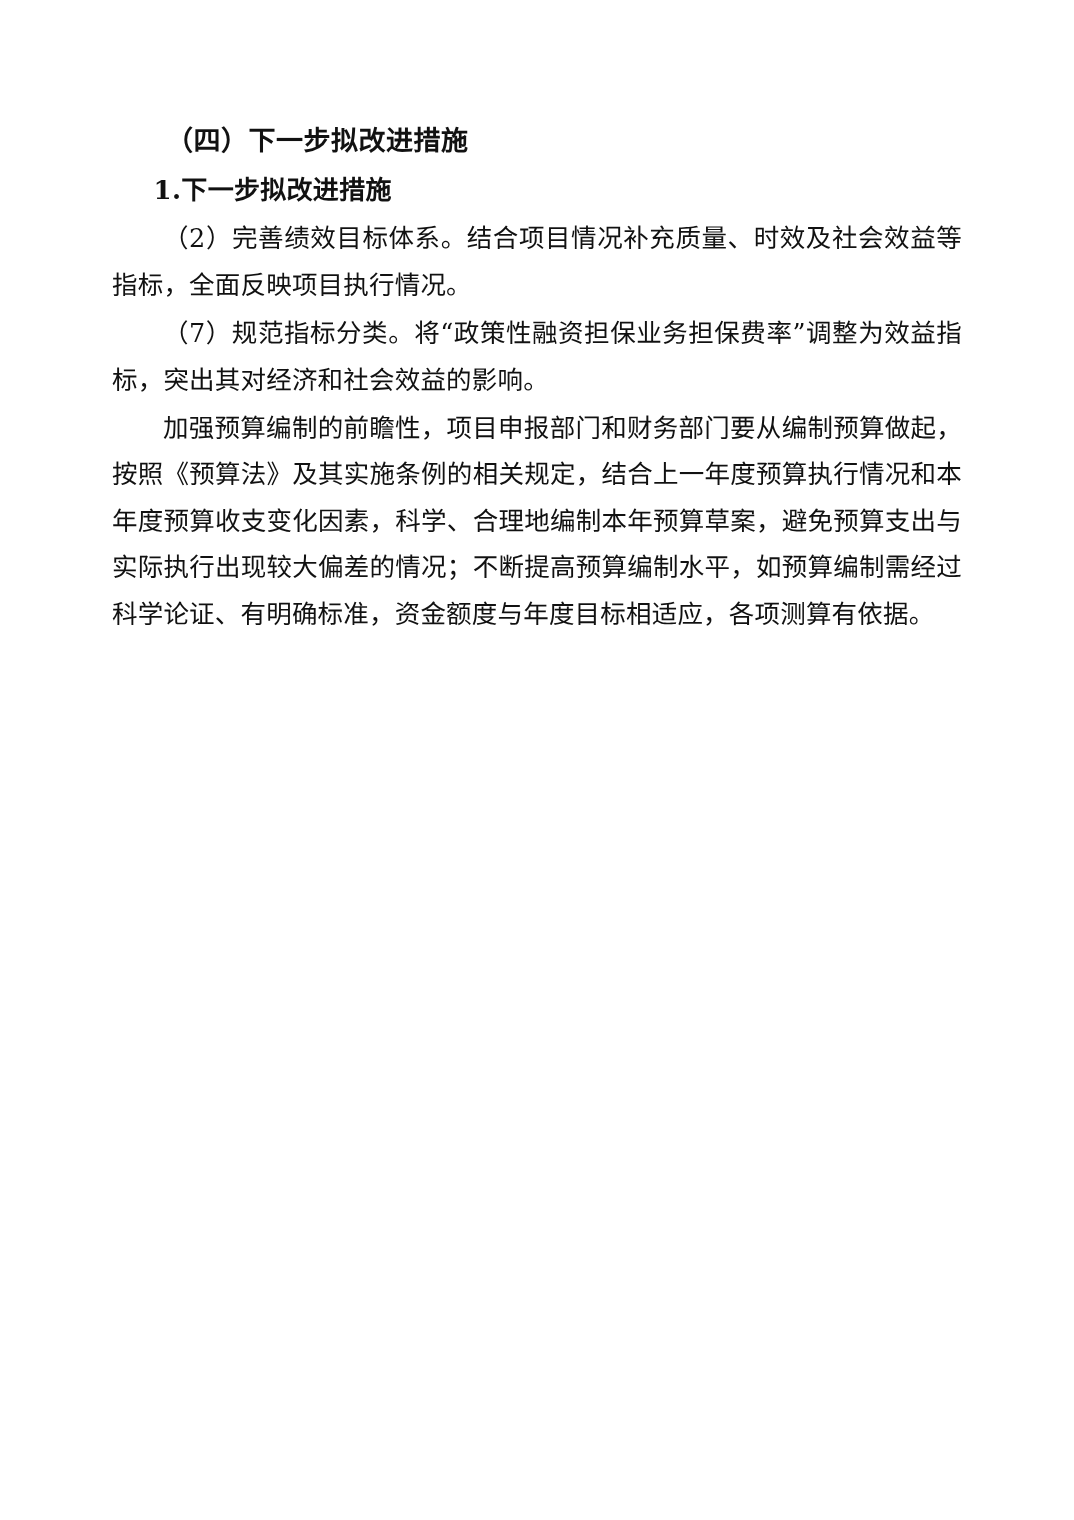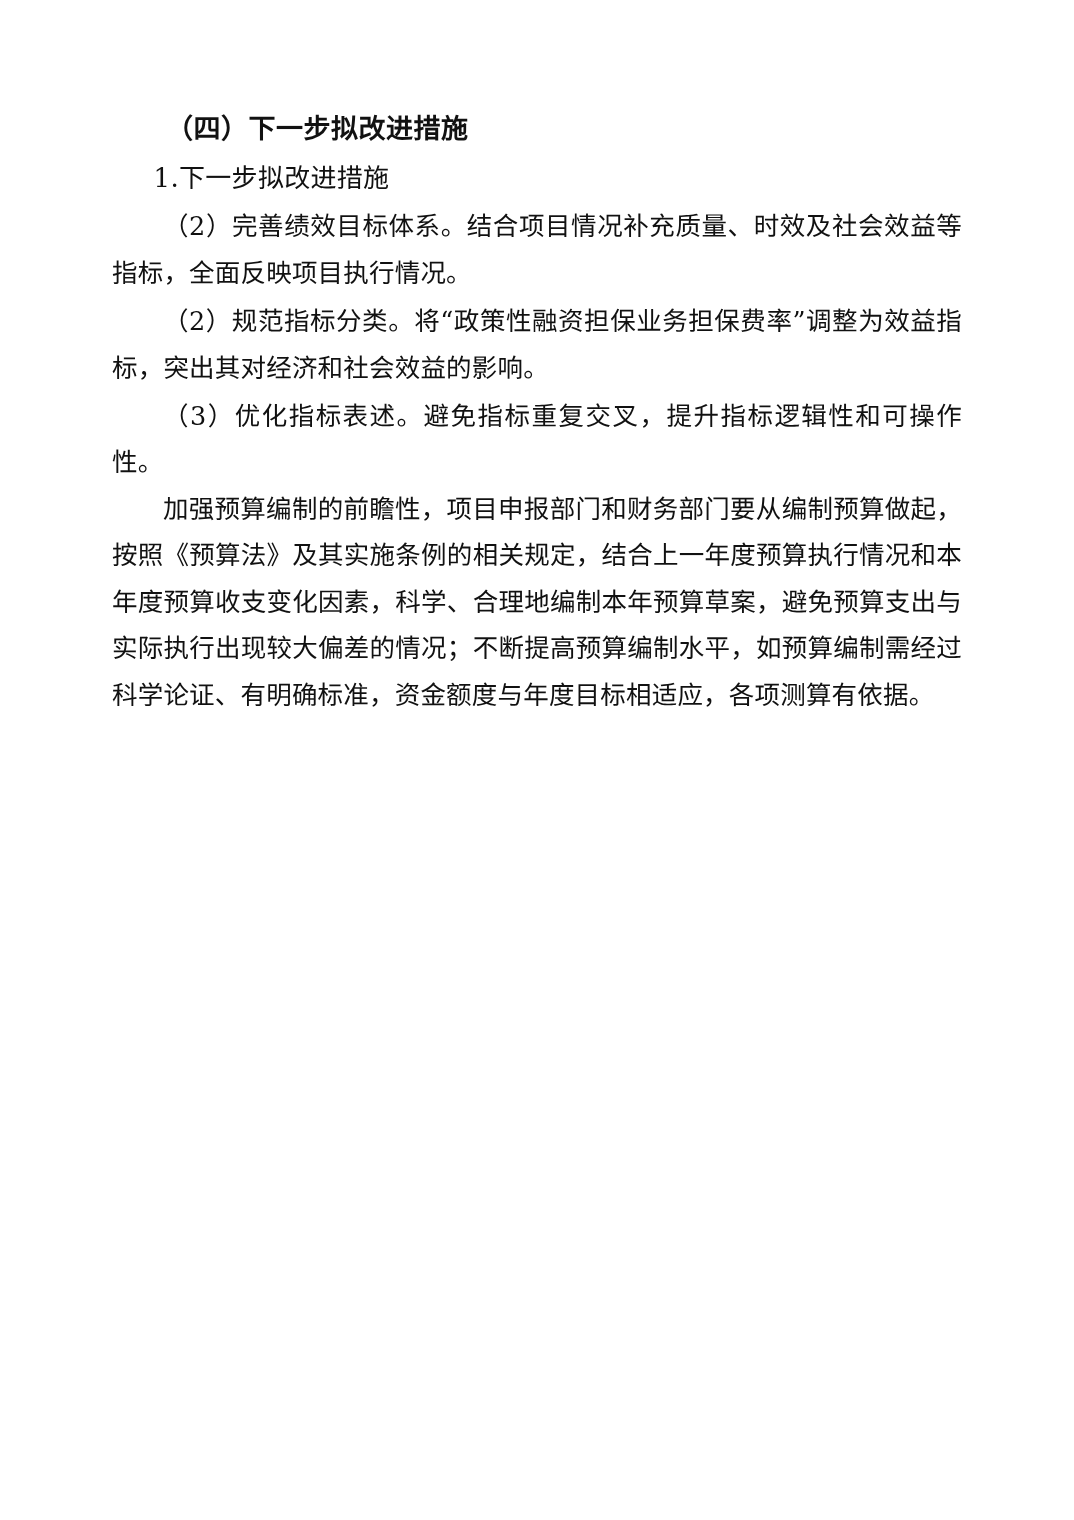--- a/index.html
+++ b/index.html
@@ -20,34 +20,34 @@
     position: absolute;
     top: 0;
     left: 0;
     width: 1074px;
     height: 1520px;
     box-sizing: border-box;
     padding: 108px 112px 0 112px;
   }
   .content {
     width: 850px;
-    margin: 0 auto;
+    margin: 12px auto;
   }
   .h-section {
     font-size: 27px;
     font-weight: bold;
     line-height: 1.55;
     letter-spacing: 0.5px;
     margin: 0 0 8px 0;
     text-indent: 2em;
     font-family: "DejaVu Serif", "Liberation Serif", serif;
   }
   .h-sub {
     font-size: 26px;
-    font-weight: normal;
+    font-weight: bold;
     line-height: 1.6;
     letter-spacing: 0.3px;
     margin: 6px 0 4px 0;
     text-indent: 1.6em;
     font-family: "DejaVu Serif", "Liberation Serif", serif;
   }
   .para {
     font-size: 25.5px;
     line-height: 1.82;
     letter-spacing: 0.2px;
@@ -85,23 +85,22 @@
 
 <div class="page">
   <div class="content">
 
     <h1 class="h-section">（四）下一步拟改进措施</h1>
 
     <h2 class="h-sub">1.下一步拟改进措施</h2>
 
     <p class="para">（2）完善绩效目标体系。结合项目情况补充质量、时效及社会效益等指标，全面反映项目执行情况。</p>
 
-    <p class="para">（2）规范指标分类。将“政策性融资担保业务担保费率”调整为效益指标，突出其对经济和社会效益的影响。</p>
+    <p class="para">（7）规范指标分类。将“政策性融资担保业务担保费率”调整为效益指标，突出其对经济和社会效益的影响。</p>
 
-    <p class="para tight">（3）优化指标表述。避免指标重复交叉，提升指标逻辑性和可操作性。</p>
 
 
     <p class="para">加强预算编制的前瞻性，项目申报部门和财务部门要从编制预算做起，按照《预算法》及其实施条例的相关规定，结合上一年度预算执行情况和本年度预算收支变化因素，科学、合理地编制本年预算草案，避免预算支出与实际执行出现较大偏差的情况；不断提高预算编制水平，如预算编制需经过科学论证、有明确标准，资金额度与年度目标相适应，各项测算有依据。</p>
 
     <div class="spacer-lg"></div>
 
 
   </div>
 
 </div>

